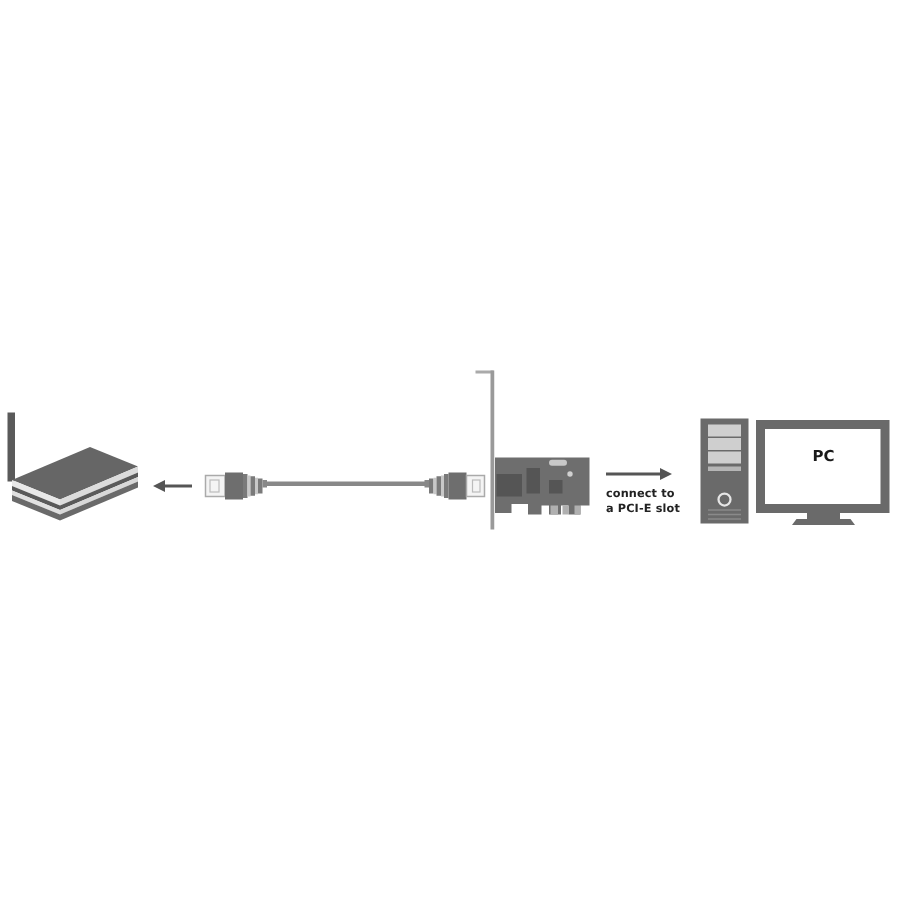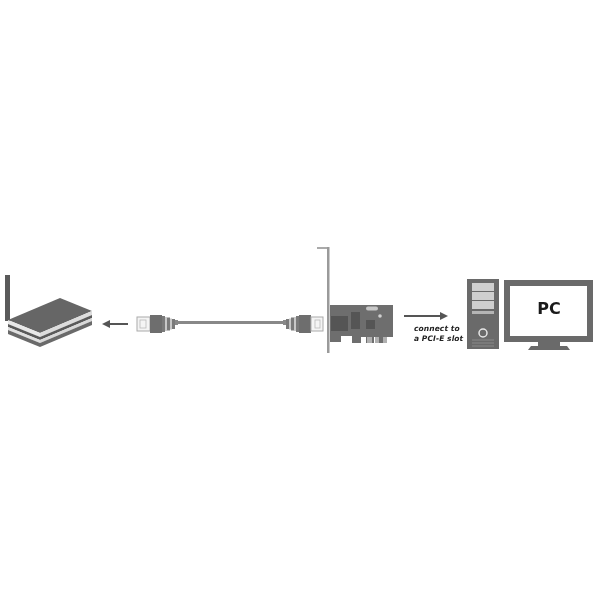--- a/index.html
+++ b/index.html
@@ -1,20 +1,20 @@
 <!DOCTYPE html>
 <html><head>
 <meta charset="utf-8">
 <style>
   html, body { margin:0; padding:0; background:#ffffff; }
   body { width:600px; height:600px; position:relative; overflow:hidden; font-family:"DejaVu Sans", sans-serif; }
   svg { position:absolute; left:0; top:0; }
   .label { position:absolute; font-family:"DejaVu Sans", sans-serif; font-weight:bold; color:#222; }
-  #caption { left:414px; top:324px; font-size:7.5px; line-height:10px; letter-spacing:0.1px;font-style:italic; }
-  #pc-label { left:510px; top:299px; width:78px; text-align:center; font-size:16px; color:#1a1a1a; }
+  #caption { left:404px; top:324px; font-size:7.5px; line-height:10px; letter-spacing:0.1px; }
+  #pc-label { left:510px; top:299px; width:78px; text-align:center; font-size:10px; color:#1a1a1a; }
 </style>
 </head>
 <body>
 
 <svg width="600" height="600" viewBox="0 0 600 600">
 
   <g>
     <rect x="5" y="275" width="5" height="46" fill="#5a5a5a"></rect>
     <polygon points="8,320 60,298 92,311 40,333" fill="#666666"></polygon>
     <polygon points="8,320 40,333 40,337 8,324" fill="#e8e8e8"></polygon>

